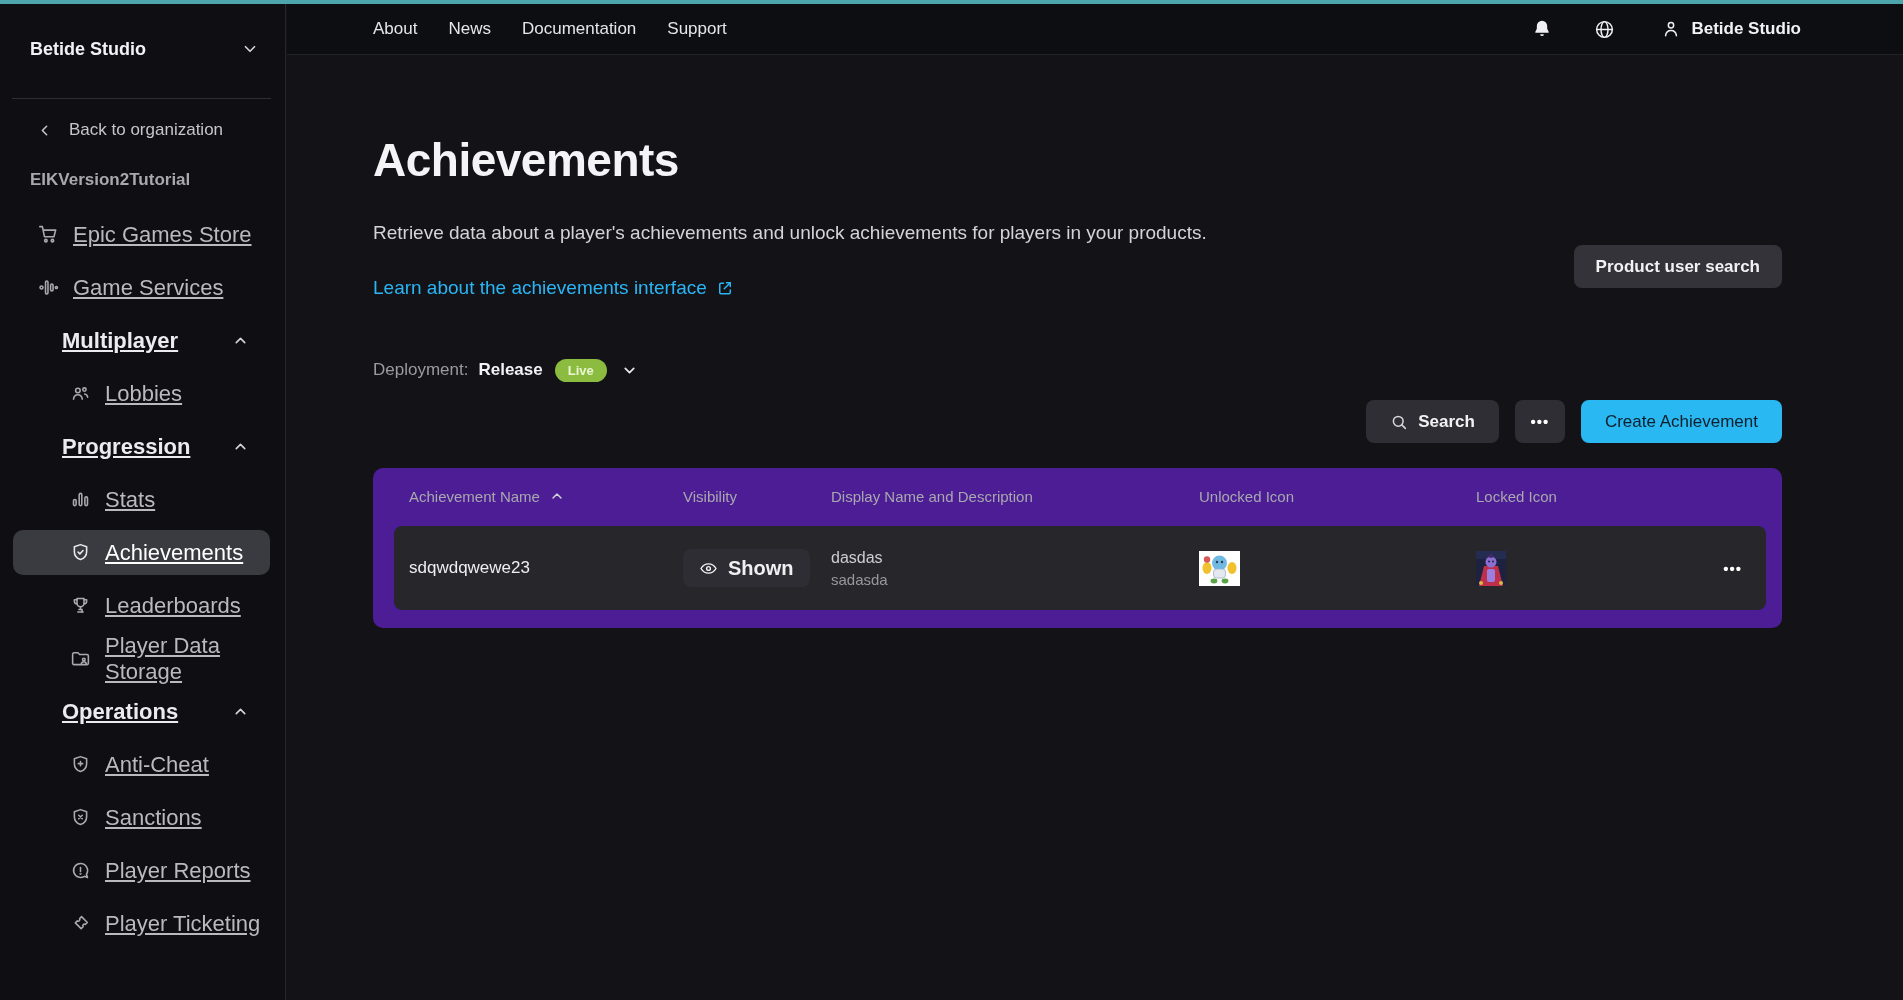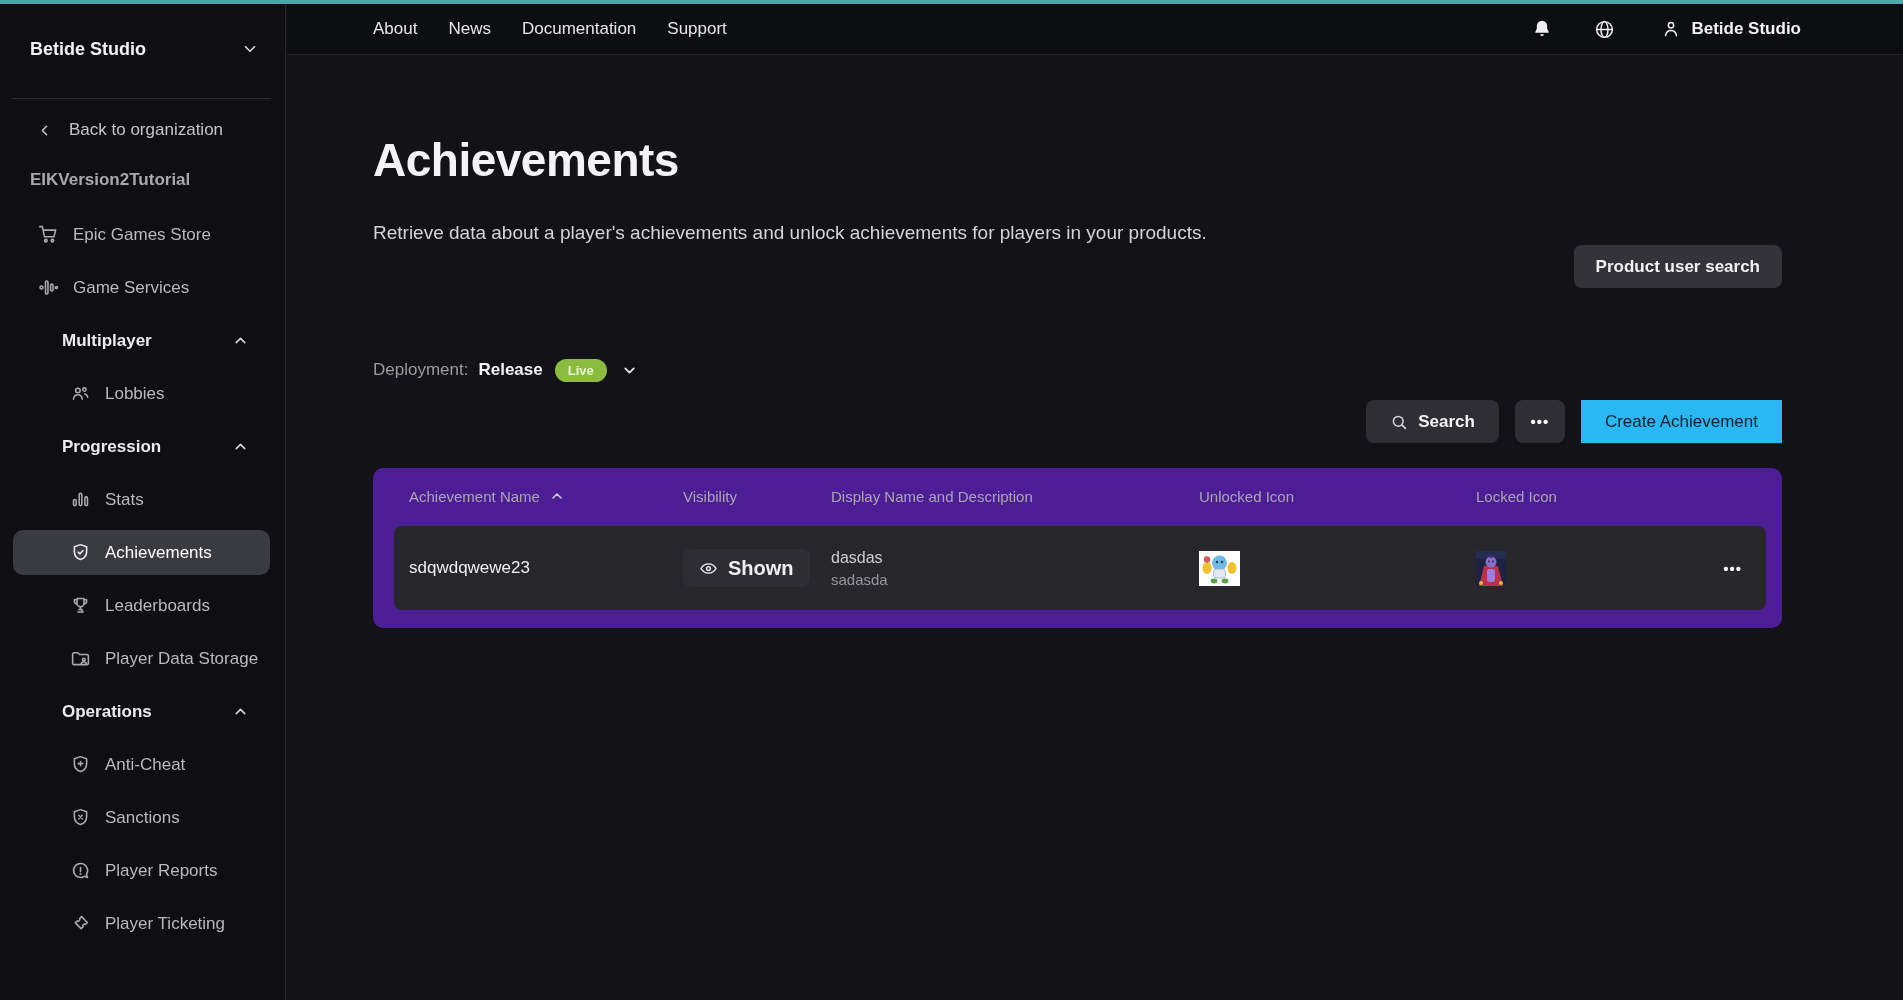--- a/index.html
+++ b/index.html
@@ -16,21 +16,21 @@
   .org-header { position:absolute; left:0; top:0; width:100%; height:90px;
                 display:flex; align-items:center; padding:0 26px 0 30px; cursor:pointer; }
   .org-name { font-size:18px; font-weight:700; color:#f2f2f4; flex:1; }
   .sidebar-divider { position:absolute; left:12px; right:14px; top:94px; height:1px; background:#2e2e33; }
   .back-row { position:absolute; left:0; top:109px; width:100%; height:34px;
               display:flex; align-items:center; gap:16px; padding-left:36px;
               color:#c6c6ca; font-size:17px; cursor:pointer; }
   .product-name { position:absolute; left:30px; top:166px; font-size:17px; font-weight:700; color:#a9a9ad; }
   .nav-list { position:absolute; left:0; top:204px; width:100%; }
   .nav-item { height:53px; display:flex; align-items:center; gap:14px;
-              color:#b9b9be; font-size:17px; cursor:pointer; position:relative; }
+              color:#b9b9be; font-size:22px; cursor:pointer; position:relative;text-decoration:underline; }
   .nav-item .ic { color:#a9a9ae; flex:0 0 auto; }
   .lvl1 { padding-left:38px; }
   .lvl3 { padding-left:70px; }
   .section-head { padding-left:62px; font-weight:700; color:#ececee; }
   .section-head .sec-chevron { position:absolute; right:36px; color:#d6d6da; }
   .nav-item.selected { color:#ffffff; }
   .nav-item.selected::before { content:""; position:absolute; left:13px; right:15px; top:4px; bottom:4px;
                                background:#3a3a41; border-radius:10px; }
   .nav-item > * { position:relative; z-index:1; }
 
@@ -69,21 +69,21 @@
 
   .toolbar-row { position:absolute; left:86px; right:121px; top:345px; height:43px;
                  display:flex; align-items:center; }
   .toolbar-left { display:flex; align-items:center; gap:22px; }
   .toolbar-right { margin-left:auto; display:flex; align-items:center; gap:16px; }
   .search-btn { height:43px; padding:0 24px; display:flex; align-items:center; gap:10px;
                 background:#2e2e34; border:none; border-radius:8px; color:#f2f2f4;
                 font-size:17px; font-weight:700; font-family:inherit; cursor:pointer; }
   .more-btn { width:50px; height:43px; background:#2e2e34; border:none; border-radius:8px;
               color:#ffffff; font-size:15px; font-weight:700; letter-spacing:1px; cursor:pointer; }
-  .create-btn { height:43px; padding:0 24px; background:#29b8f2; border:none; border-radius:0;
+  .create-btn { height:43px; padding:0 24px; background:#29b8f2; border:none; border-radius:8px;
                 color:#0c1f2b; font-size:17px; font-weight:500; font-family:inherit; cursor:pointer; }
 
   
   .ach-table { position:absolute; left:86px; top:413px; width:1409px; height:160px;
                background:#4c1d95; border-radius:10px; }
   .tbl-grid { display:grid; grid-template-columns:274px 148px 368px 277px 247px 1fr; align-items:center; }
   .tbl-head { height:56px; padding:0 20px 0 36px; color:#a8a8ae; font-size:15px; }
   .head-cell { display:flex; align-items:center; gap:9px; }
   .sort-caret { color:#d2d2d6; cursor:pointer; }
   .tbl-row { margin:2px 16px 16px 21px; height:84px; background:#26262b; border-radius:8px;
@@ -307,20 +307,30 @@
       </span>
       <span class="name">Betide Studio</span>
     </span>
   </div>
 </header>
 
 <main class="main">
   <h1 class="page-title">Achievements</h1>
   <p class="page-desc">Retrieve data about a player's achievements and unlock achievements for players in your products.</p>
 
+  <div class="learn-link">
+    <span>Learn about the achievements interface</span>
+    <span>
+      <svg width="18" height="18" viewBox="0 0 24 24" fill="none" stroke="#2ab5f5" stroke-width="2" stroke-linecap="round" stroke-linejoin="round">
+          <path d="M14 5h5v5"></path>
+          <path d="M19 5l-8 8"></path>
+          <path d="M19 14.5V18a1.5 1.5 0 0 1-1.5 1.5h-11A1.5 1.5 0 0 1 5 18V7a1.5 1.5 0 0 1 1.5-1.5H10"></path>
+        </svg>
+    </span>
+  </div>
 
   <button class="product-search-btn">Product user search</button>
 
   <div class="deployment-row">
     <span class="dim-label">Deployment:</span>
     <span class="strong-val">Release</span>
     <span class="live-badge">Live</span>
     <span class="dd-chevron">
       <svg width="17" height="17" viewBox="0 0 24 24" fill="none" stroke="currentColor" stroke-width="2.4" stroke-linecap="round" stroke-linejoin="round">
           <path d="M6 9l6 6 6-6"></path>

